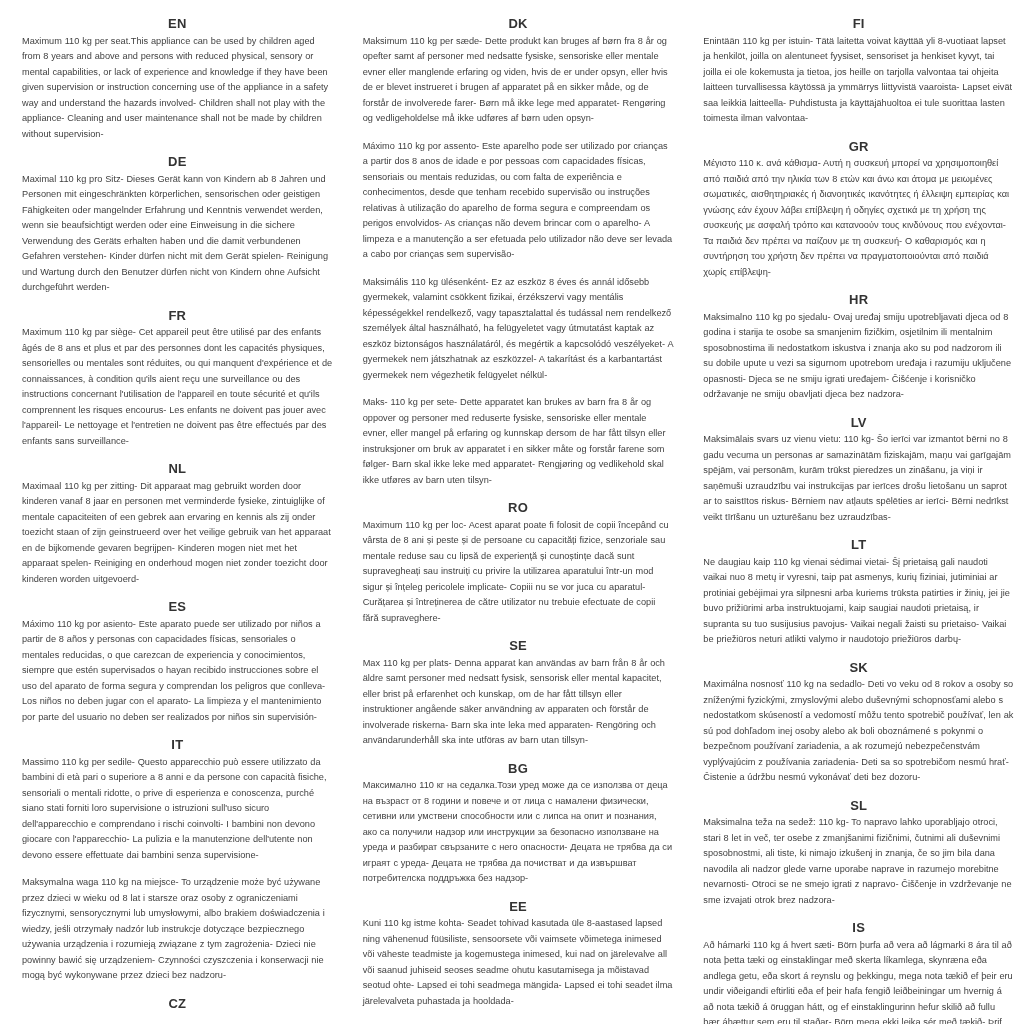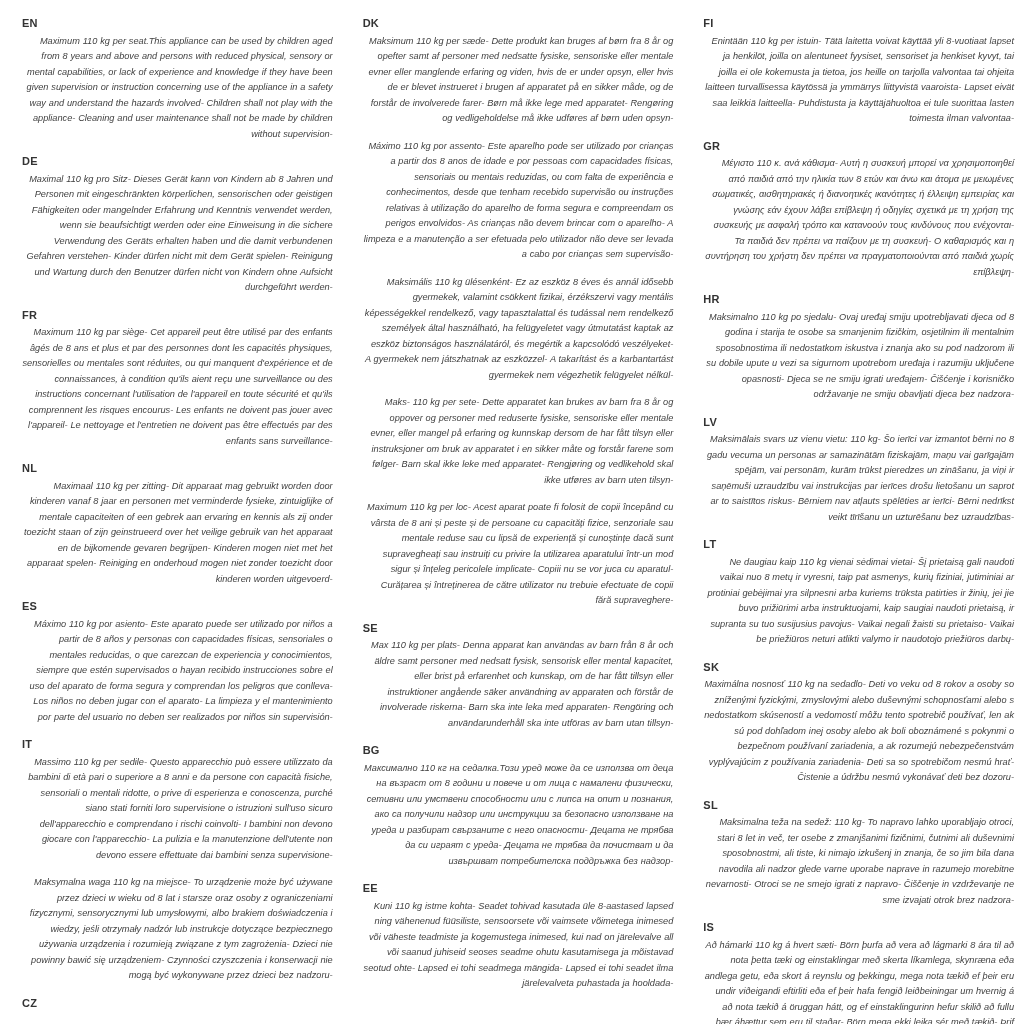--- a/index.html
+++ b/index.html
@@ -22,35 +22,35 @@
   }
   .col {
     flex: 1 1 0;
     min-width: 0;
   }
   .block {
     margin: 0 0 12px 0;
   }
   .lang {
     margin: 0 0 2px 0;
-    font-size: 11px;
+    font-size: 13px;
     line-height: 15.5px;
     font-weight: 700;
     color: #333333;
     letter-spacing: 0.2px;
+    text-align: center;
   }
   .body-text {
     margin: 0;
     font-size: 9.2px;
     line-height: 15.5px;
     font-weight: 400;
     letter-spacing: 0px;
-    text-align: right;
+    text-align: left;
     word-spacing: 0.3px;
-    font-style: italic;
   }
 </style>
 </head>
 <body>
 
 <div class="page">
 
   <div class="col">
     <section class="block">
       <h2 class="lang">EN</h2>
@@ -93,20 +93,21 @@
     <section class="block">
       <p class="body-text">Máximo 110 kg por assento- Este aparelho pode ser utilizado por crianças a partir dos 8 anos de idade e por pessoas com capacidades físicas, sensoriais ou mentais reduzidas, ou com falta de experiência e conhecimentos, desde que tenham recebido supervisão ou instruções relativas à utilização do aparelho de forma segura e compreendam os perigos envolvidos- As crianças não devem brincar com o aparelho- A limpeza e a manutenção a ser efetuada pelo utilizador não deve ser levada a cabo por crianças sem supervisão-</p>
     </section>
     <section class="block">
       <p class="body-text">Maksimális 110 kg ülésenként- Ez az eszköz 8 éves és annál idősebb gyermekek, valamint csökkent fizikai, érzékszervi vagy mentális képességekkel rendelkező, vagy tapasztalattal és tudással nem rendelkező személyek által használható, ha felügyeletet vagy útmutatást kaptak az eszköz biztonságos használatáról, és megértik a kapcsolódó veszélyeket- A gyermekek nem játszhatnak az eszközzel- A takarítást és a karbantartást gyermekek nem végezhetik felügyelet nélkül-</p>
     </section>
     <section class="block">
       <p class="body-text">Maks- 110 kg per sete- Dette apparatet kan brukes av barn fra 8 år og oppover og personer med reduserte fysiske, sensoriske eller mentale evner, eller mangel på erfaring og kunnskap dersom de har fått tilsyn eller instruksjoner om bruk av apparatet i en sikker måte og forstår farene som følger- Barn skal ikke leke med apparatet- Rengjøring og vedlikehold skal ikke utføres av barn uten tilsyn-</p>
     </section>
     <section class="block">
+      <h2 class="lang">RO</h2>
       <p class="body-text">Maximum 110 kg per loc- Acest aparat poate fi folosit de copii începând cu vârsta de 8 ani și peste și de persoane cu capacități fizice, senzoriale sau mentale reduse sau cu lipsă de experiență și cunoștințe dacă sunt supravegheați sau instruiți cu privire la utilizarea aparatului într-un mod sigur și înțeleg pericolele implicate- Copiii nu se vor juca cu aparatul- Curățarea și întreținerea de către utilizator nu trebuie efectuate de copii fără supraveghere-</p>
     </section>
     <section class="block">
       <h2 class="lang">SE</h2>
       <p class="body-text">Max 110 kg per plats- Denna apparat kan användas av barn från 8 år och äldre samt personer med nedsatt fysisk, sensorisk eller mental kapacitet, eller brist på erfarenhet och kunskap, om de har fått tillsyn eller instruktioner angående säker användning av apparaten och förstår de involverade riskerna- Barn ska inte leka med apparaten- Rengöring och användarunderhåll ska inte utföras av barn utan tillsyn-</p>
     </section>
     <section class="block">
       <h2 class="lang">BG</h2>
       <p class="body-text">Максимално 110 кг на седалка.Този уред може да се използва от деца на възраст от 8 години и повече и от лица с намалени физически, сетивни или умствени способности или с липса на опит и познания, ако са получили надзор или инструкции за безопасно използване на уреда и разбират свързаните с него опасности- Децата не трябва да си играят с уреда- Децата не трябва да почистват и да извършват потребителска поддръжка без надзор-</p>
     </section>

